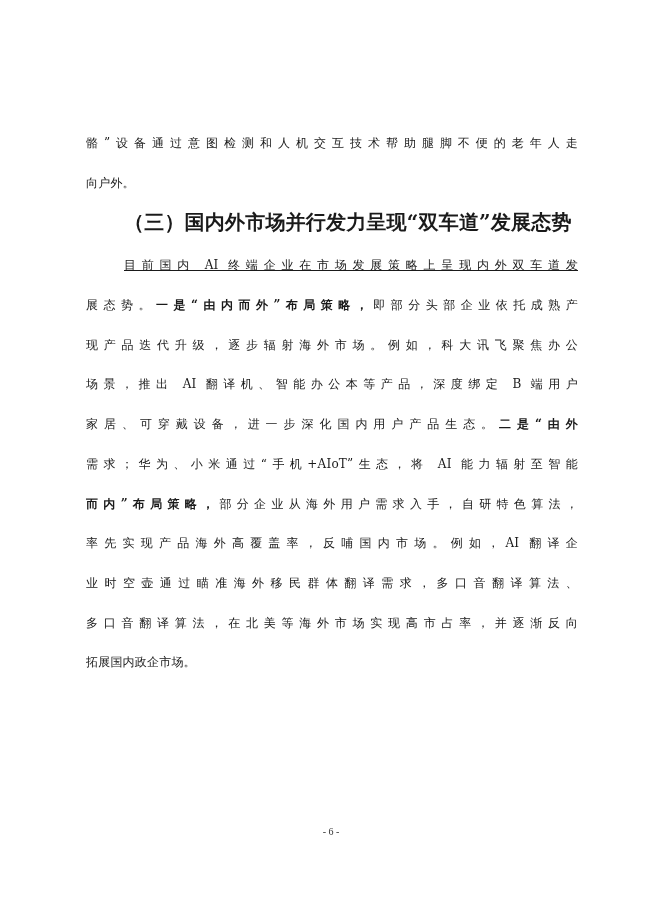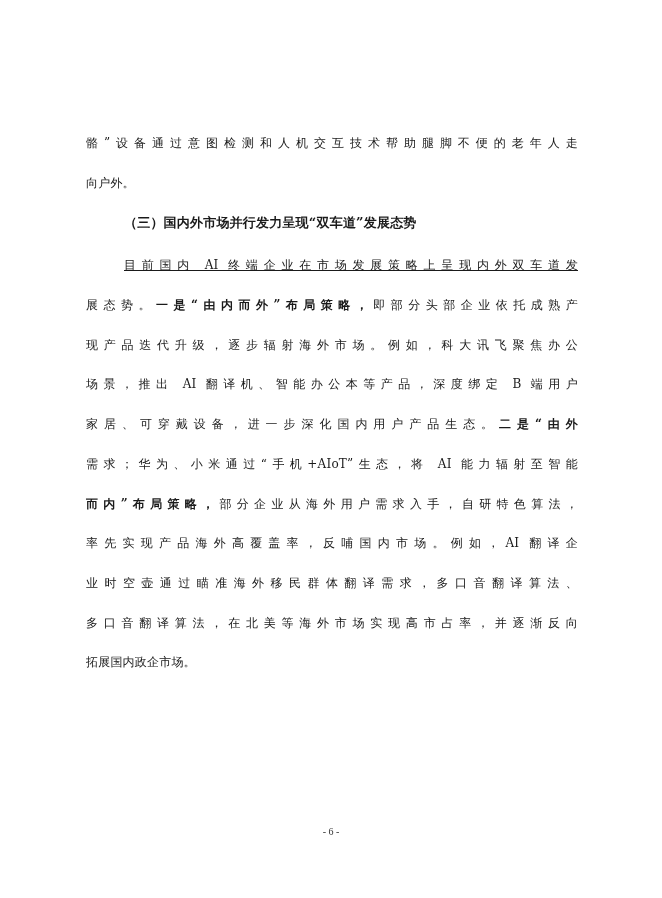--- a/index.html
+++ b/index.html
@@ -3,21 +3,21 @@
 <meta charset="utf-8">
 <style>
   html, body { margin:0; padding:0; background:#ffffff; }
   body { width:662px; height:898px; position:relative; overflow:hidden;
          font-family: "DejaVu Serif", "Liberation Serif", serif; color:#1a1a1a; }
   .page { position:absolute; left:86px; top:124px; width:492px; }
   .line { height:39.7px; line-height:39.7px; font-size:12px; white-space:nowrap;
           text-align:justify; text-align-last:justify; letter-spacing:0.2px; }
   .line.last { text-align-last:left; }
   .indent { padding-left:38px;text-decoration:underline; }
-  .heading { font-weight:bold; padding-left:38px; text-align-last:left; font-size:13px; height:39px; }
+  .heading { font-weight:bold; padding-left:38px; text-align-last:left; font-size:20px; height:39px; }
   b { font-weight:bold; }
   .pagenum { position:absolute; top:826px; left:0; width:662px; text-align:center;
              font-size:10px; font-family:"Liberation Serif", serif; color:#333; }
   .gap1 { height:4px; }
 </style>
 </head>
 <body>
 
 <div class="page">
   <div class="line">骼”设备通过意图检测和人机交互技术帮助腿脚不便的老年人走</div>

